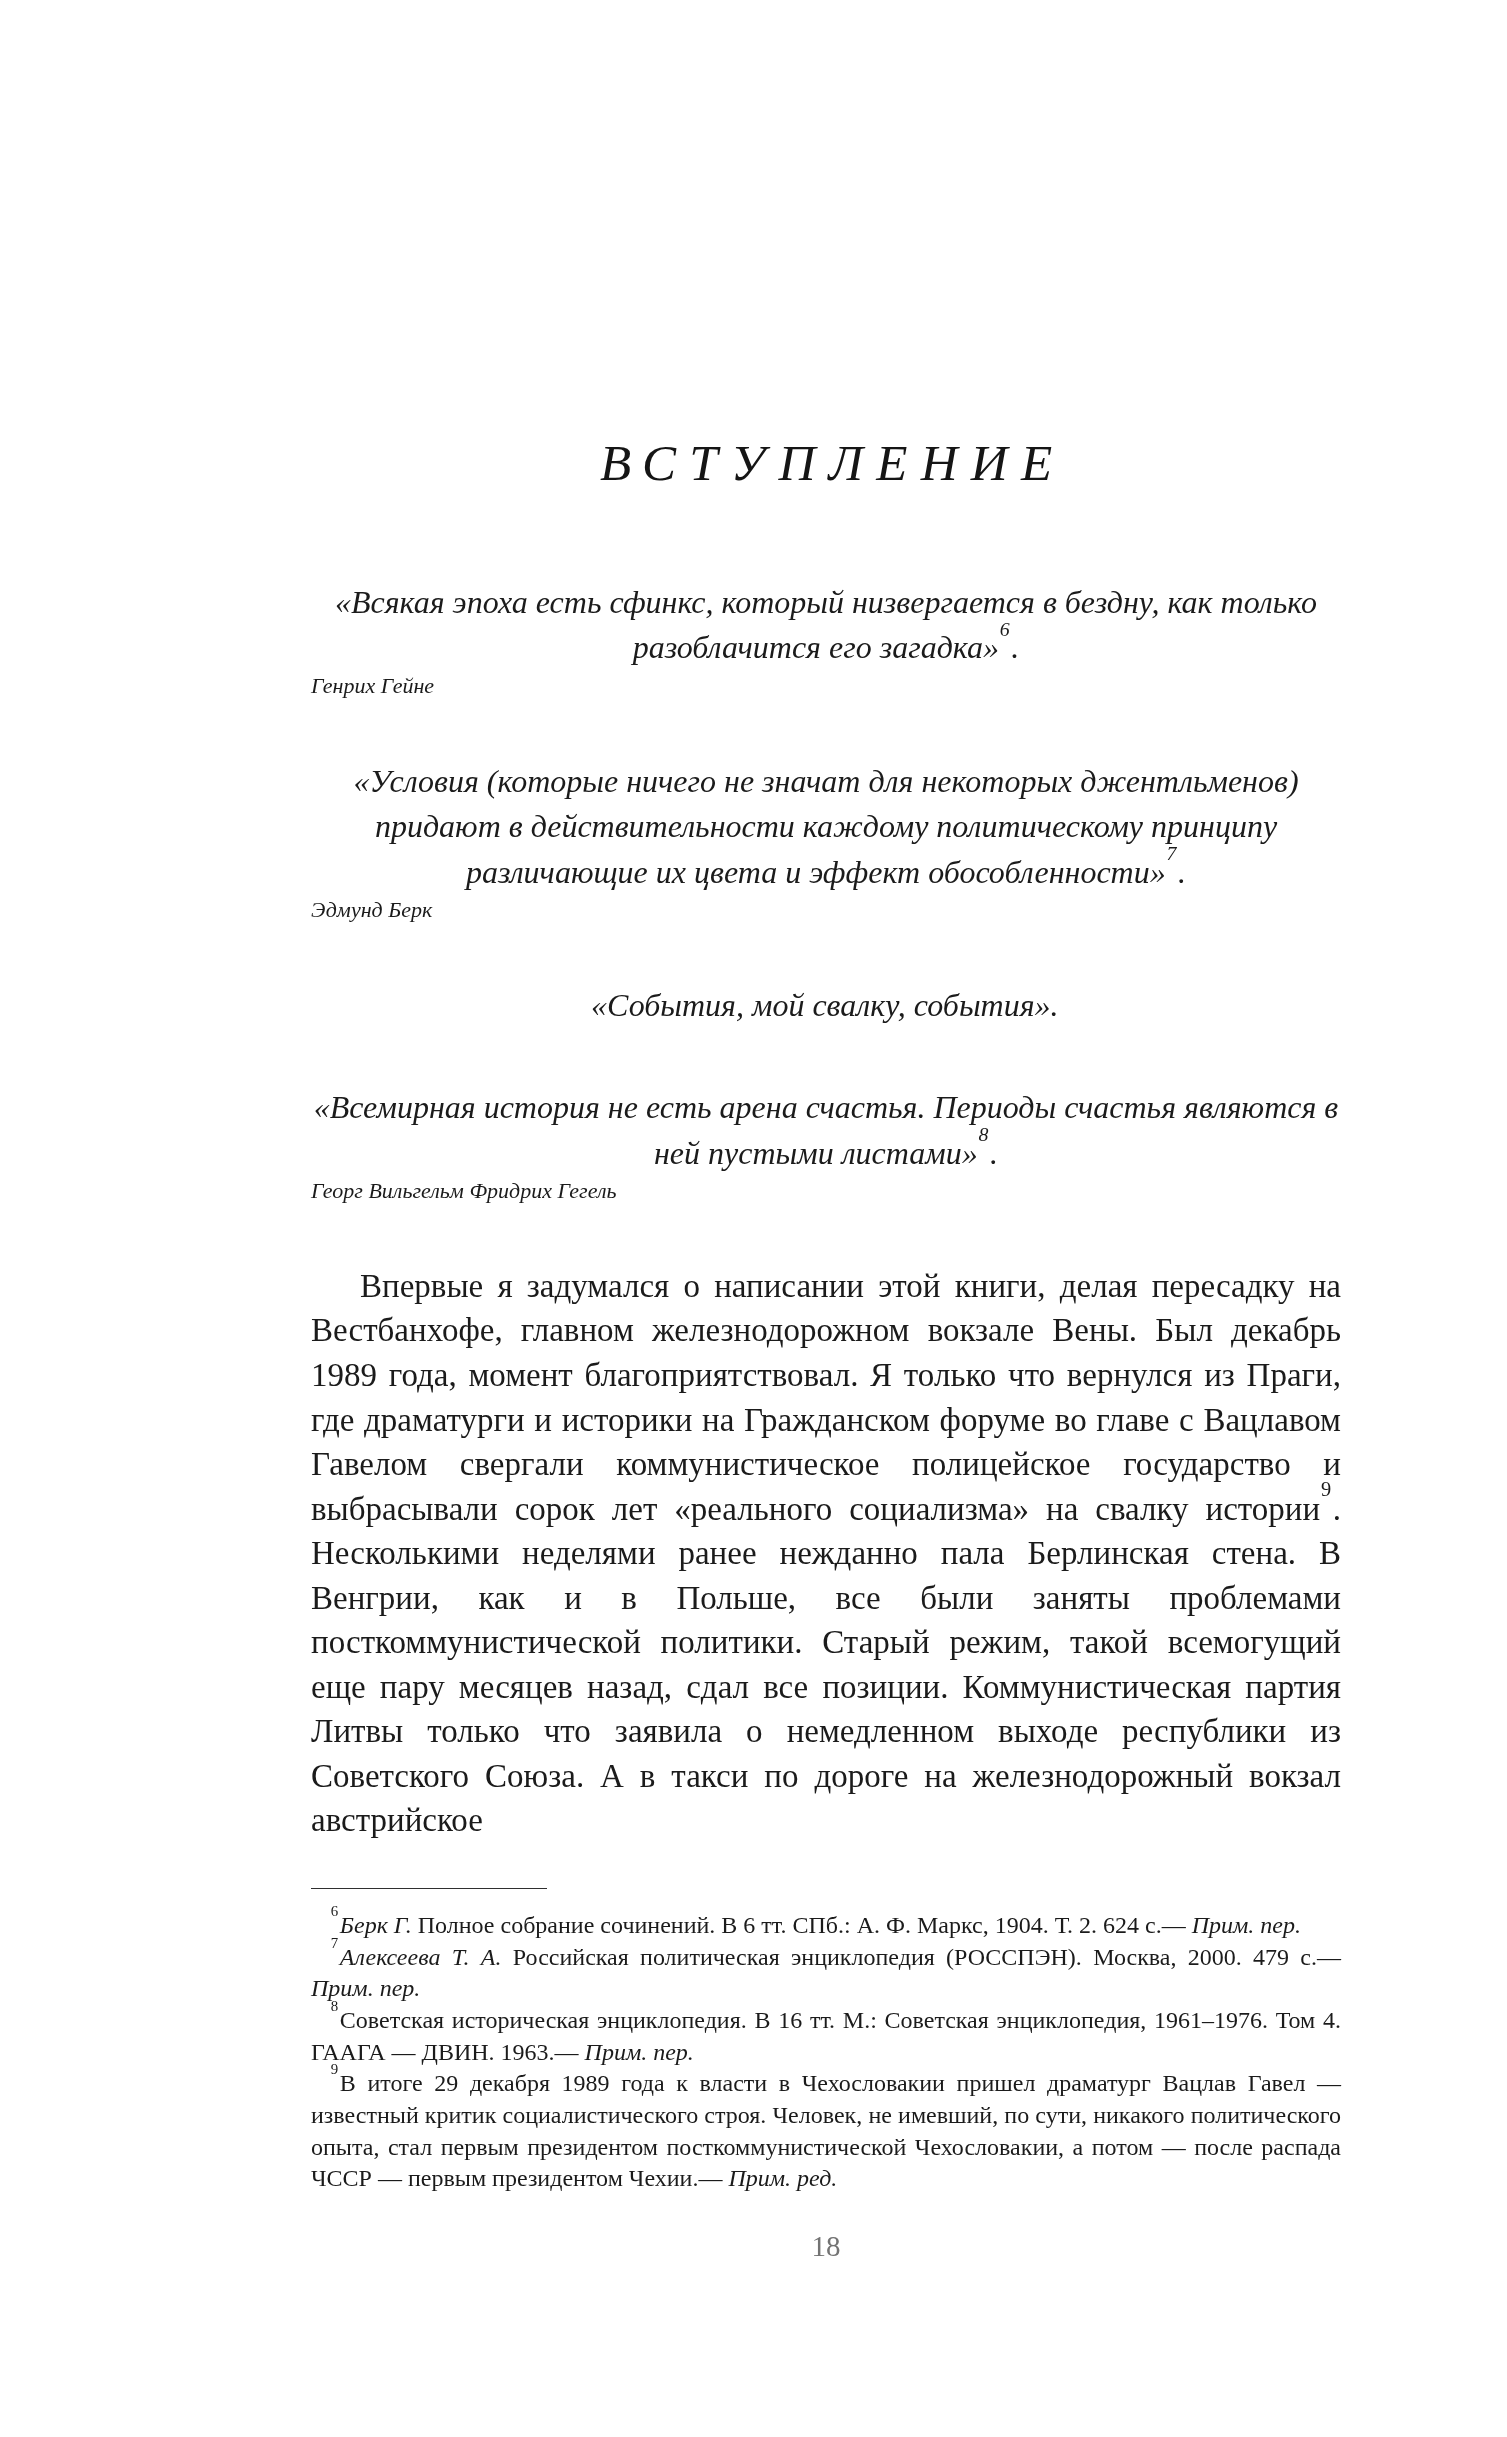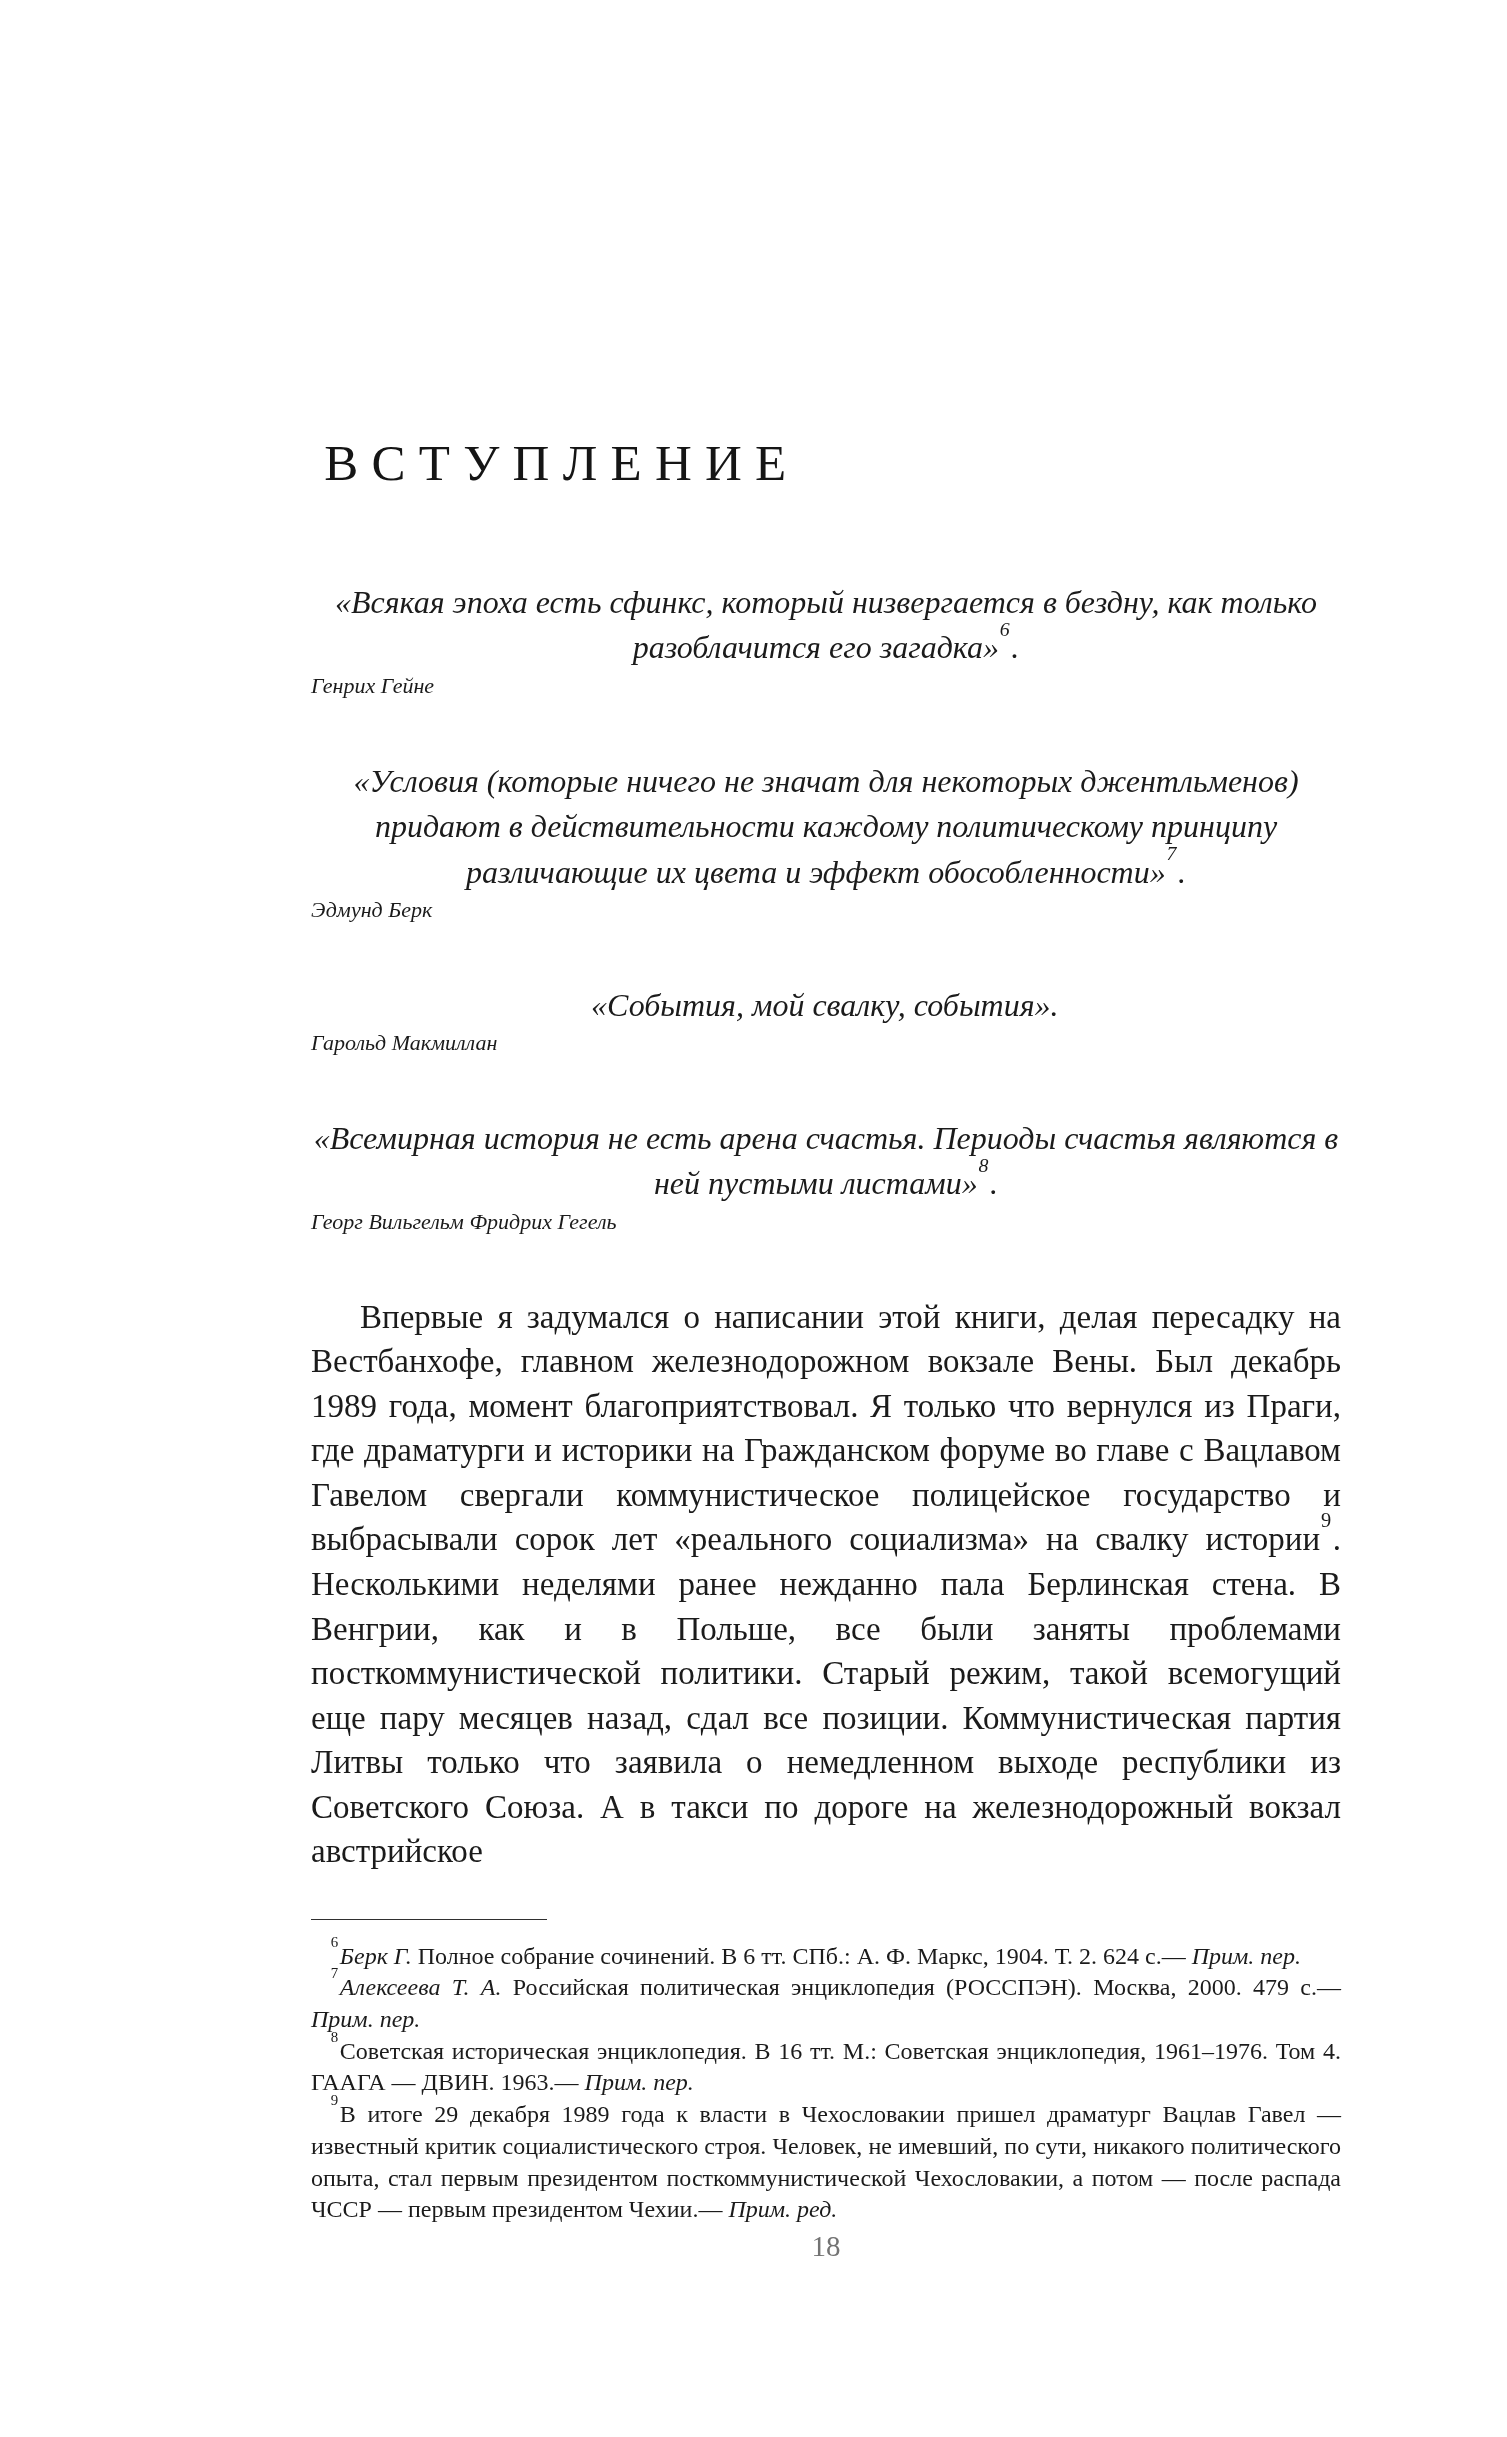--- a/index.html
+++ b/index.html
@@ -20,23 +20,25 @@
   .column {
     position: absolute;
     left: 311px;
     top: 0;
     width: 1030px;
   }
   h1.chapter-title {
     margin: 434px 0 0 0;
     font-size: 51px;
     font-weight: 400;
+    text-align: center;
     letter-spacing: 0.26em;
     text-indent: 0.26em; 
     color: #151515;
+    font-style: italic;
   }
   .epigraphs {
     margin-top: 88px;
   }
   .epigraph {
     margin-bottom: 57px;
   }
   .epigraph p { margin: 0; }
   .epigraph-text {
     font-size: 32px;
@@ -110,21 +112,20 @@
         <p class="epigraph-author">Генрих Гейне</p>
       </div>
 
       <div class="epigraph">
         <p class="epigraph-text"><span>«Условия (которые ничего не значат для некоторых джентльменов) придают в действительности каждому политическому принципу различающие их цвета и эффект обособленности»</span><sup class="note-ref">7</sup><span>.</span></p>
         <p class="epigraph-author">Эдмунд Берк</p>
       </div>
 
       <div class="epigraph">
         <p class="epigraph-text"><span>«События, мой свалку, события».</span><sup class="note-ref"></sup><span></span></p>
-        <p class="epigraph-author">Гарольд Макмиллан</p>
       </div>
 
       <div class="epigraph">
         <p class="epigraph-text"><span>«Всемирная история не есть арена счастья. Периоды счастья являются в ней пустыми листами»</span><sup class="note-ref">8</sup><span>.</span></p>
         <p class="epigraph-author">Георг Вильгельм Фридрих Гегель</p>
       </div>
 
     </div>
 
     <p class="body-text"><span>Впервые я задумался о написании этой книги, делая пересадку на Вестбанхофе, главном железнодорожном вокзале Вены. Был декабрь 1989 года, момент благоприятствовал. Я только что вернулся из Праги, где драматурги и историки на Гражданском форуме во главе с Вацлавом Гавелом свергали коммунистическое полицейское государство и выбрасывали сорок лет «реального социализма» на свалку истории</span><sup class="note-ref">9</sup><span>. Несколькими неделями ранее нежданно пала Берлинская стена. В Венгрии, как и в Польше, все были заняты проблемами посткоммунистической политики. Старый режим, такой всемогущий еще пару месяцев назад, сдал все позиции. Коммунистическая партия Литвы только что заявила о немедленном выходе республики из Советского Союза. А в такси по дороге на железнодорожный вокзал австрийское</span></p>

